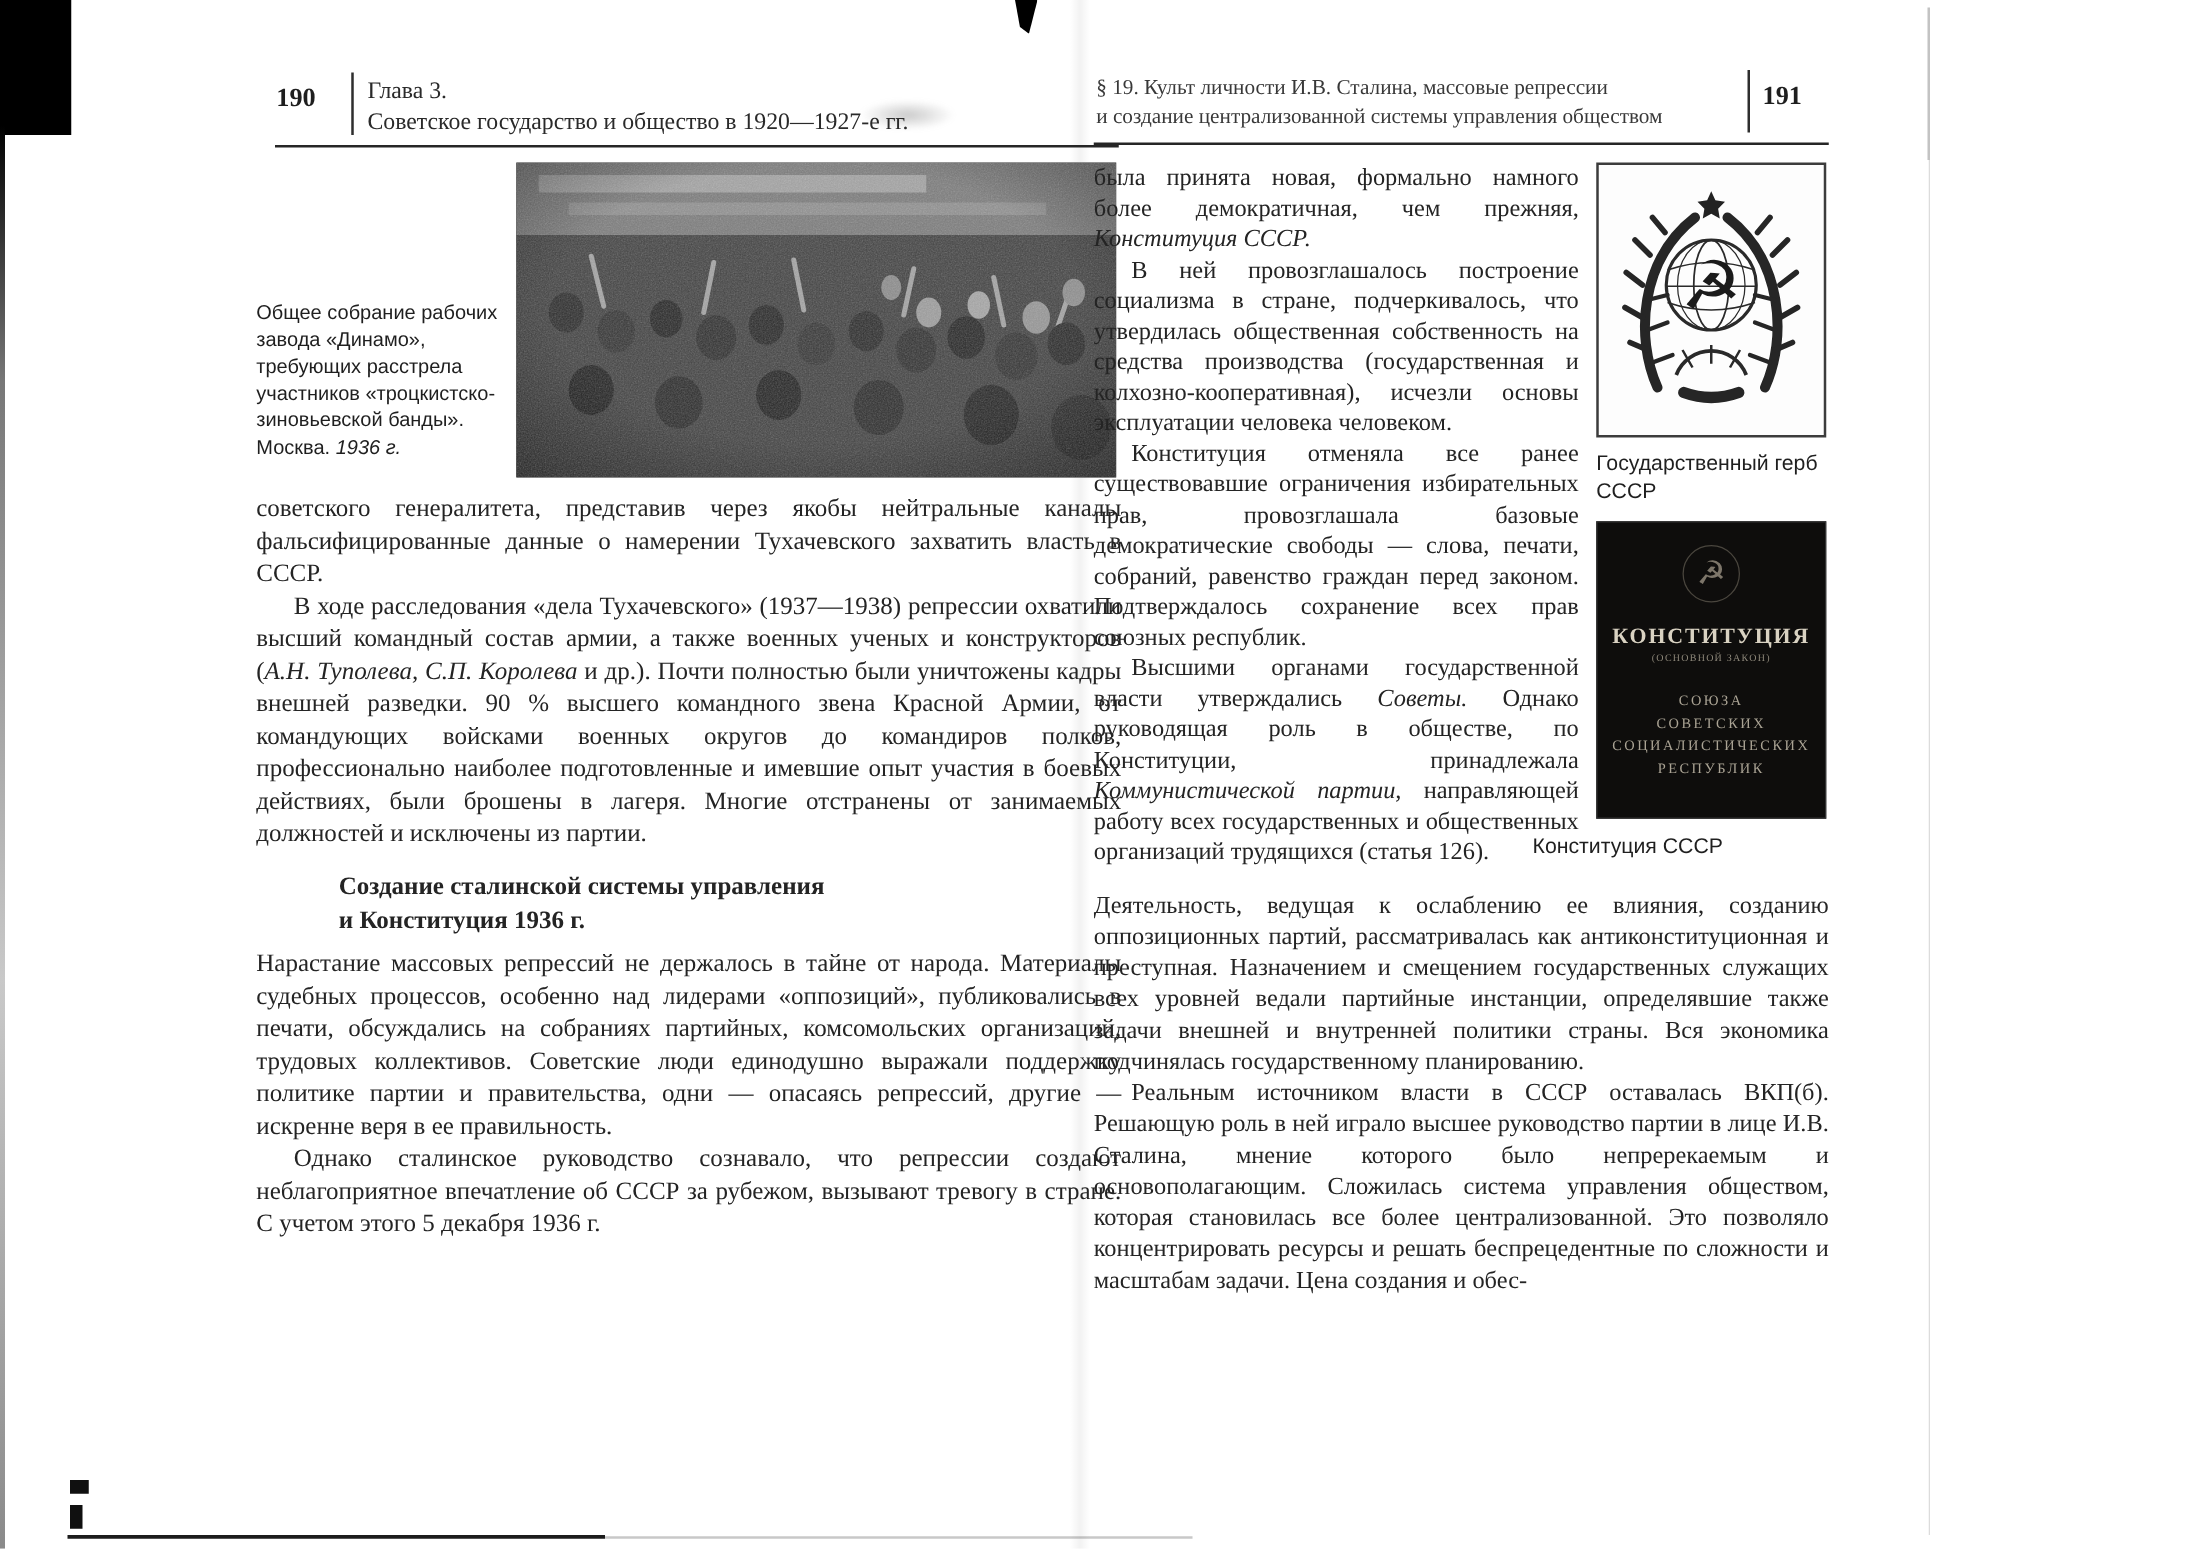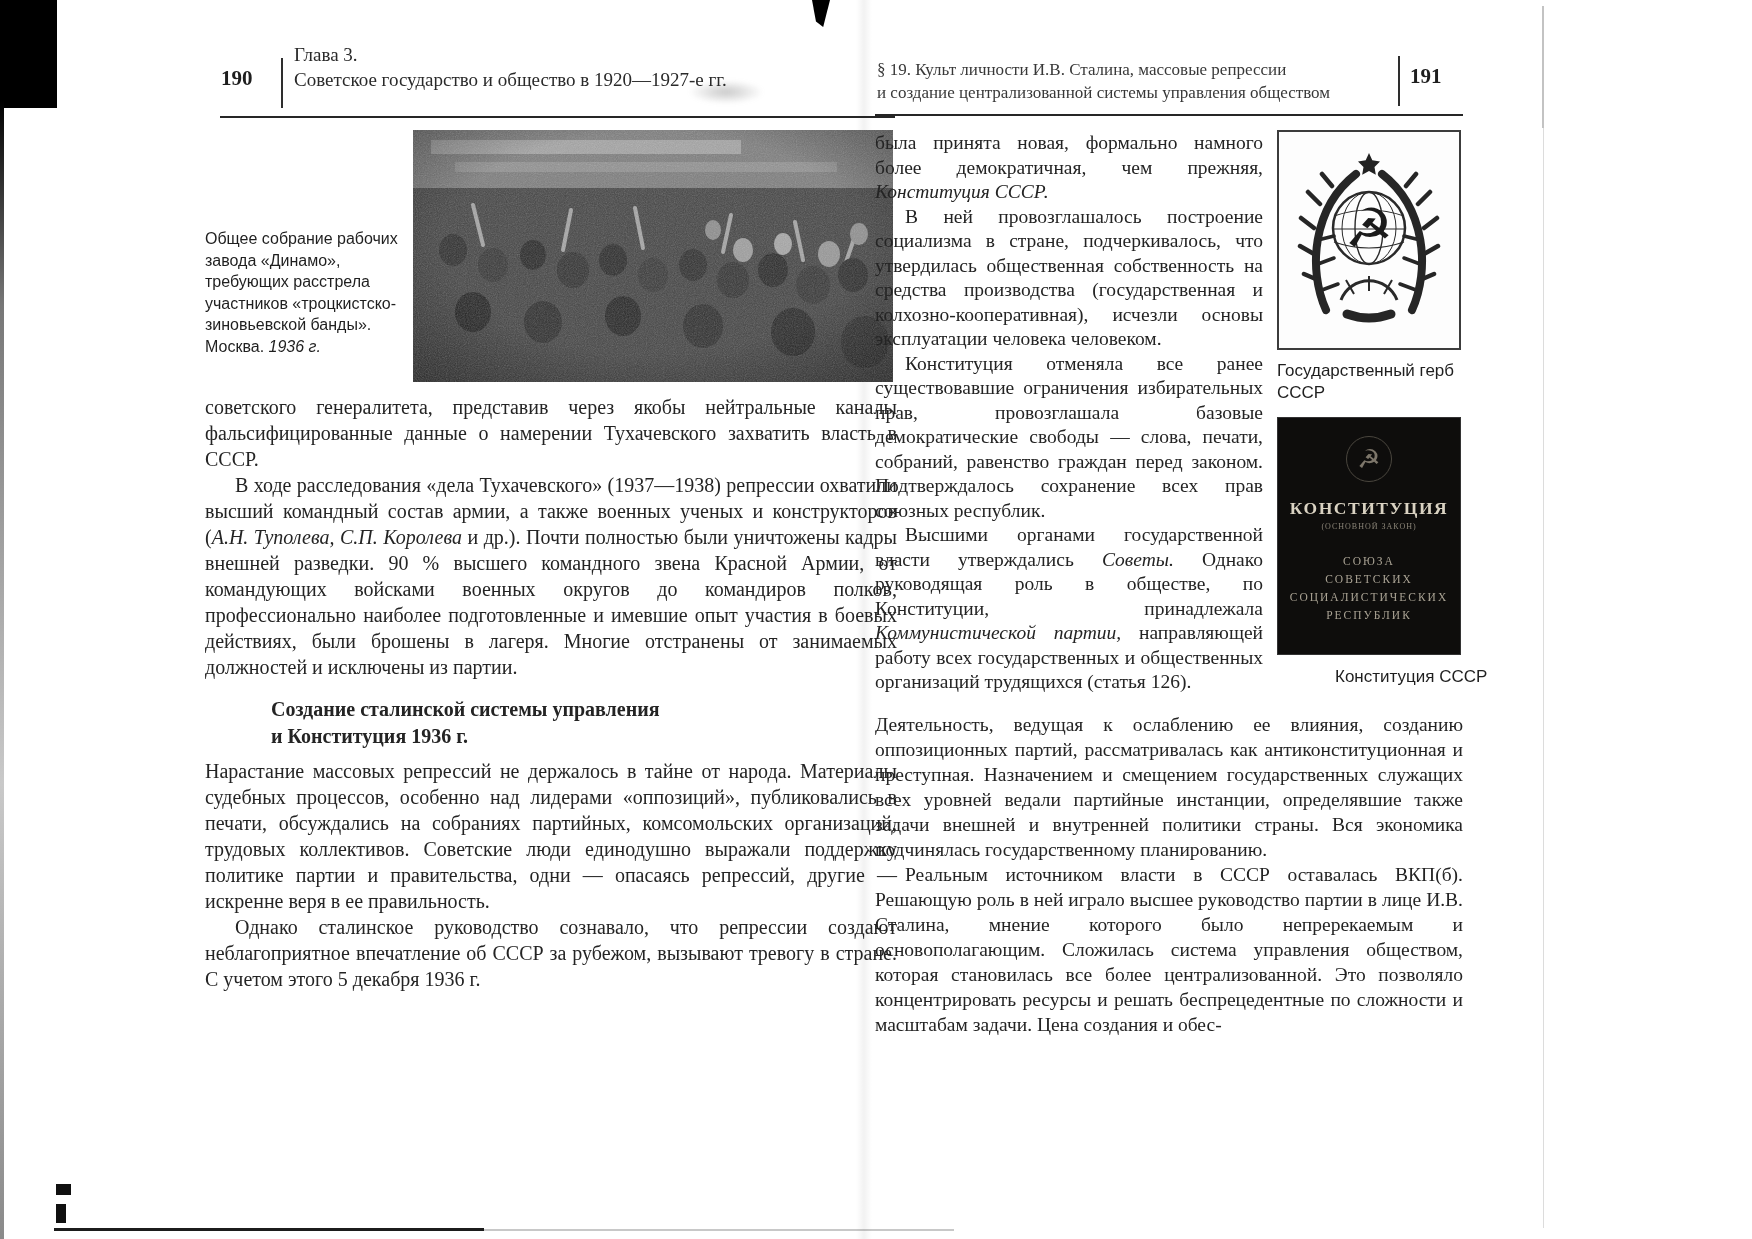--- a/index.html
+++ b/index.html
@@ -23,30 +23,30 @@
   .artifact-bline2{left:484px;top:1229px;width:470px;height:2px;background:#9a9a9a;opacity:.55;}
   .smudge{left:688px;top:80px;width:76px;height:24px;background:radial-gradient(ellipse at center,rgba(115,115,115,.38),transparent 70%);filter:blur(2px);}
   .gutter{left:856px;top:0;width:16px;height:100%;background:linear-gradient(90deg,rgba(0,0,0,0),rgba(0,0,0,.05),rgba(0,0,0,0));}
   
   .pagenum{font-weight:bold;font-size:21px;color:#1e1e1e;}
   .lp-num{left:221px;top:66px;}
   .rp-num{left:1410px;top:64px;}
   .vrule{width:2px;background:#2e2e2e;}
   .lp-vrule{left:281px;top:58px;height:50px;}
   .rp-vrule{left:1398px;top:56px;height:50px;}
-  .lp-head{left:294px;top:42px;width:600px;font-size:19px;line-height:25px;color:#2a2a2a;}
+  .lp-head{left:294px;top:60px;width:600px;font-size:19px;line-height:25px;color:#2a2a2a;}
   .rp-head{left:877px;top:58px;width:515px;font-size:17px;line-height:23px;color:#383838;}
   .hrule{height:2px;background:#262626;}
   .lp-hrule{left:220px;top:116px;width:675px;}
   .rp-hrule{left:875px;top:114px;width:588px;}
   
   .photo{left:413px;top:130px;width:480px;height:252px;background:#4a4a4a;overflow:hidden;}
   .photo svg{display:block;}
   .photo-caption{
-    left:205px;top:228px;width:200px;
+    left:205px;top:240px;width:200px;
     font-family:"Liberation Sans", sans-serif;font-size:16px;line-height:21.5px;color:#1f1f1f;
   }
   .lp-body{left:205px;top:394px;width:692px;font-size:20px;line-height:26px;text-align:justify;}
   .lp-body p,.rp-col p,.rp-full p{margin:0;}
   .indent{text-indent:30px;}
   .section-heading{
     margin:16px 0 8px 66px;font-weight:bold;font-size:20px;line-height:27px;text-align:left;text-indent:0;
   }
   
   .rp-col{left:875px;top:131px;width:388px;font-size:19.5px;line-height:24.5px;text-align:justify;}
@@ -64,21 +64,21 @@
     box-sizing:border-box;display:flex;flex-direction:column;align-items:center;text-align:center;
     font-family:"Liberation Serif", serif;
   }
   .book-emblem{margin-top:18px;width:44px;height:44px;border:1px solid #4a463e;border-radius:50%;
     display:flex;align-items:center;justify-content:center;color:#7d766a;font-size:26px;
     font-family:"DejaVu Sans", sans-serif;}
   .book-title{margin-top:16px;color:#d9d2c2;font-weight:bold;font-size:17.5px;letter-spacing:1.5px;}
   .book-subtitle{margin-top:3px;color:#8b8578;font-size:8px;letter-spacing:1px;}
   .book-line{margin-top:6px;color:#aaa394;font-size:11.5px;letter-spacing:2px;}
   .book-line.first{margin-top:24px;}
-  .book-caption{left:1335px;top:666px;width:190px;}
+  .book-caption{left:1226px;top:666px;width:190px;}
 </style>
 </head>
 <body>
 
 <div class="abs artifact-topleft"></div>
 <div class="abs artifact-left-edge"></div>
 <div class="abs artifact-top-wedge"></div>
 <div class="abs artifact-right-line"></div>
 <div class="abs artifact-right-faint"></div>
 <div class="abs artifact-b1"></div>

